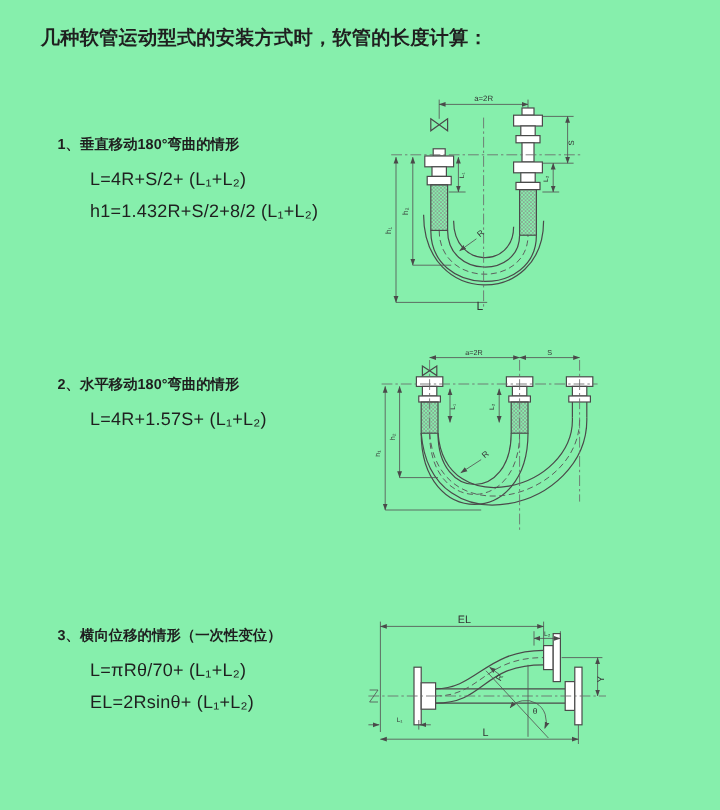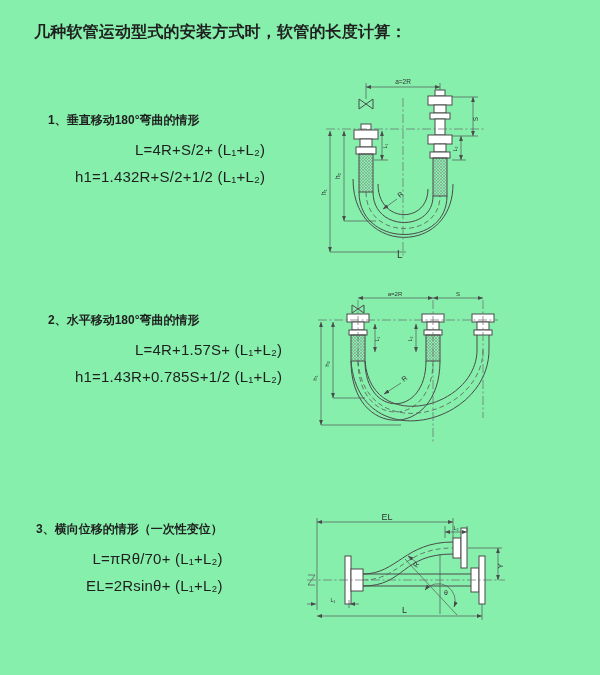--- a/index.html
+++ b/index.html
@@ -12,42 +12,42 @@
     overflow:hidden;
   }
   .page { position:absolute; inset:0; background:#86efac; }
   .title {
     position:absolute; left:34px; top:22px;
     font-size:16px; font-weight:700; letter-spacing:0.2px;
     white-space:nowrap;
   }
   .sec { position:absolute; white-space:nowrap; }
   .sec-heading { font-size:12px; font-weight:700; margin:0 0 7px 0; }
-  .formulas { margin-left:27px;text-align:right; }
+  .formulas { margin-left:27px; }
   .formula { font-size:15px; line-height:27px; letter-spacing:0.2px; }
   .diag { position:absolute; }
   .diag .ln   { fill:none; stroke:#4a4a4a; stroke-width:1; }
   .diag .fit  { fill:#ffffff; stroke:#4a4a4a; stroke-width:1; }
   .diag .dim  { fill:none; stroke:#555555; stroke-width:0.7; }
   .diag .cl   { fill:none; stroke:#6a6a6a; stroke-width:0.7; stroke-dasharray:9 2.5 2 2.5; }
   .diag .dsh  { fill:none; stroke:#5a5a5a; stroke-width:0.8; stroke-dasharray:5 3; }
   .diag text  { fill:#333333; font-family:"Liberation Sans", sans-serif; }
 </style>
 </head>
 <body>
 
 <div class="page">
 
   <div class="title">几种软管运动型式的安装方式时，软管的长度计算：</div>
 
   <div class="sec" style="left:48px; top:112px;">
     <div class="sec-heading">1、垂直移动180°弯曲的情形</div>
     <div class="formulas">
       <div class="formula">L=4R+S/2+ (L₁+L₂)</div>
-      <div class="formula">h1=1.432R+S/2+1/2 (L₁+L₂)</div>
+      <div class="formula">h1=1.432R+S/2+8/2 (L₁+L₂)</div>
     </div>
   </div>
 
   <svg class="diag" style="left:318px; top:74px;" width="175" height="185" viewBox="0 0 175 185">
     <defs>
       <marker id="ar1" viewBox="0 0 10 10" refX="9.5" refY="5" markerWidth="8" markerHeight="8" orient="auto-start-reverse">
         <path d="M0,1.4 L10,5 L0,8.6 z" fill="#4a4a4a"></path>
       </marker>
       <pattern id="br1" width="3" height="3" patternUnits="userSpaceOnUse">
         <path d="M0,3 L3,0 M0,0 L3,3" stroke="#8a8a8a" stroke-width="0.5" fill="none"></path>
@@ -132,21 +132,20 @@
       <text x="82" y="124" font-size="7" transform="rotate(-40 82 124)">R</text>
     </g>
 
     <text x="79" y="184" font-size="10">L</text>
   </svg>
 
   <div class="sec" style="left:48px; top:312px;">
     <div class="sec-heading">2、水平移动180°弯曲的情形</div>
     <div class="formulas">
       <div class="formula">L=4R+1.57S+ (L₁+L₂)</div>
-      <div class="formula">h1=1.43R+0.785S+1/2 (L₁+L₂)</div>
     </div>
   </div>
 
   <svg class="diag" style="left:313px; top:290px;" width="190" height="160" viewBox="0 0 190 160">
     <defs>
       <marker id="ar2" viewBox="0 0 10 10" refX="9.5" refY="5" markerWidth="8" markerHeight="8" orient="auto-start-reverse">
         <path d="M0,1.4 L10,5 L0,8.6 z" fill="#4a4a4a"></path>
       </marker>
       <pattern id="br2" width="3" height="3" patternUnits="userSpaceOnUse">
         <path d="M0,3 L3,0 M0,0 L3,3" stroke="#8a8a8a" stroke-width="0.5" fill="none"></path>
@@ -220,21 +219,21 @@
       <line class="dim" x1="103" y1="34" x2="103" y2="62" marker-start="url(#ar2)" marker-end="url(#ar2)"></line>
       <text x="99" y="49" font-size="5.5" text-anchor="middle" transform="rotate(-90 99 49)">L₂</text>
     </g>
 
     <g>
       <line class="dim" x1="88" y1="93" x2="71" y2="104" marker-end="url(#ar2)"></line>
       <text x="91" y="92" font-size="7" transform="rotate(-40 91 92)">R</text>
     </g>
   </svg>
 
-  <div class="sec" style="left:36px; top:521px;">
+  <div class="sec" style="left:48px; top:521px;">
     <div class="sec-heading">3、横向位移的情形（一次性变位）</div>
     <div class="formulas">
       <div class="formula">L=πRθ/70+ (L₁+L₂)</div>
       <div class="formula">EL=2Rsinθ+ (L₁+L₂)</div>
     </div>
   </div>
 
   <svg class="diag" style="left:305px; top:512px;" width="210" height="125" viewBox="0 0 210 125">
     <defs>
       <marker id="ar3" viewBox="0 0 10 10" refX="9.5" refY="5" markerWidth="8" markerHeight="8" orient="auto-start-reverse">

